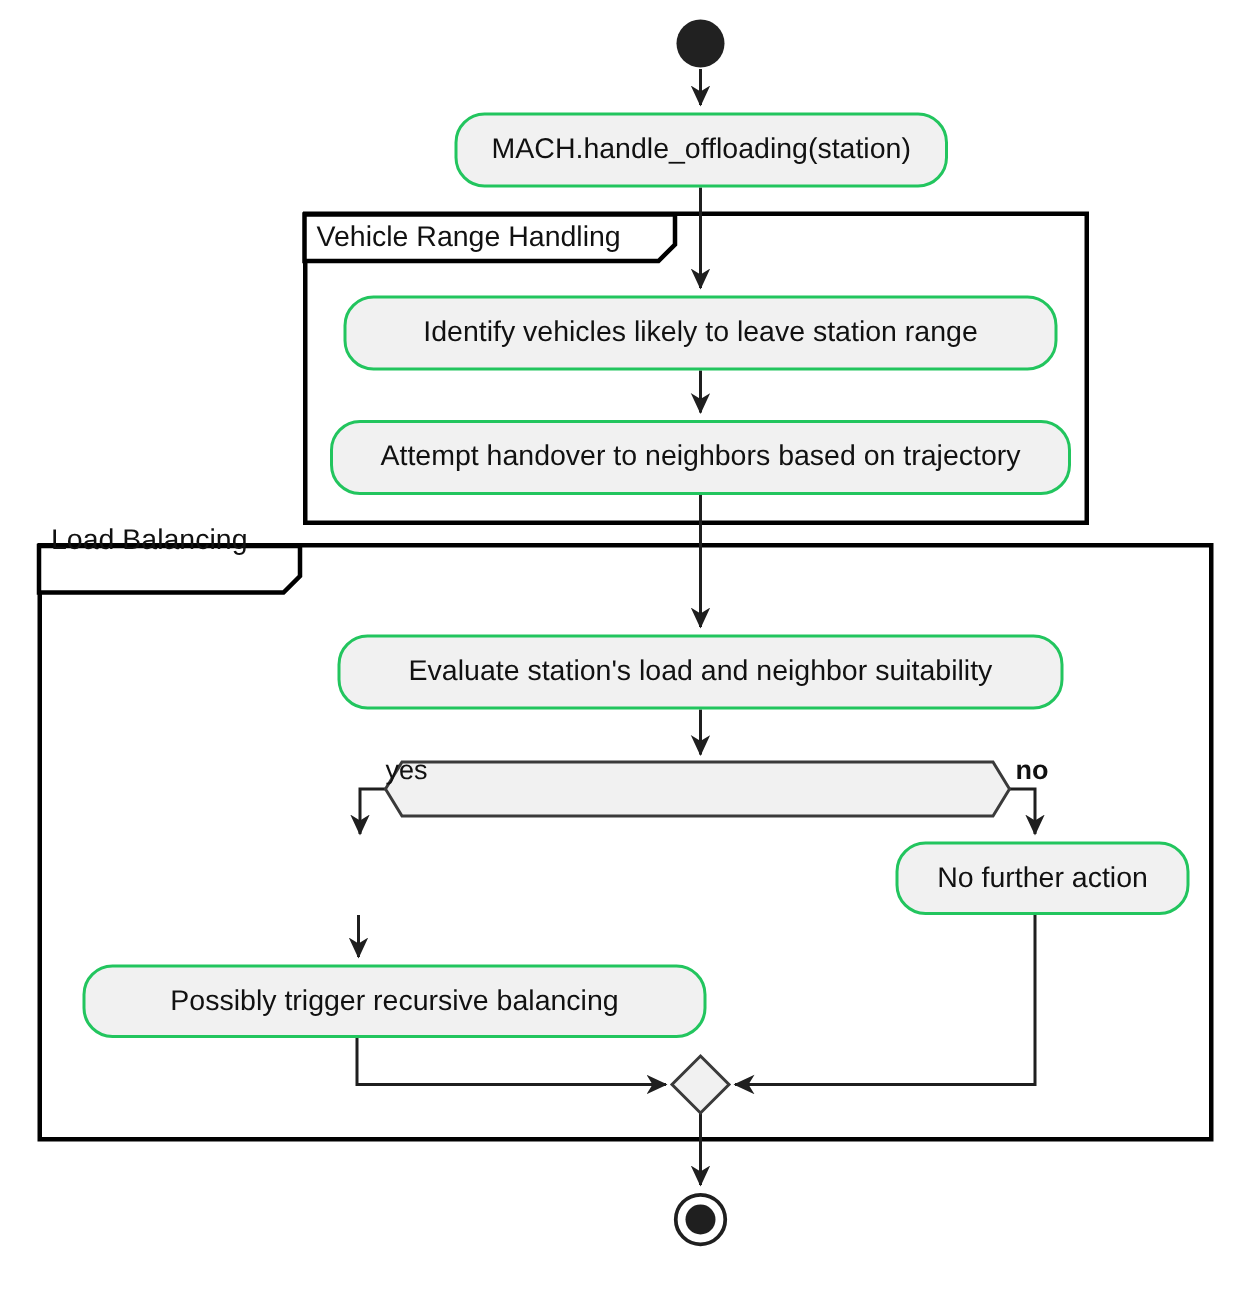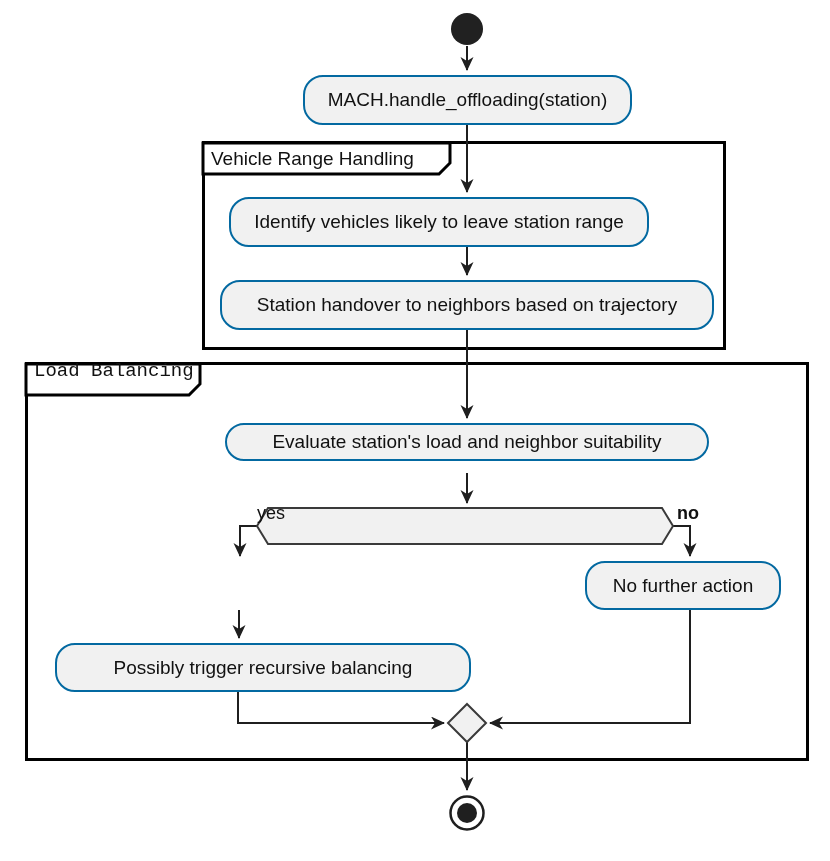--- a/index.html
+++ b/index.html
@@ -1,21 +1,21 @@
 <!DOCTYPE html>
 <html><head>
 <meta charset="utf-8">
 <style>
   html,body{margin:0;padding:0;background:#fff;}
   .diagram{position:relative;width:830px;height:861px;background:#fff;
            font-family:"Liberation Sans", sans-serif;color:#111;overflow:hidden;}
   .overlay{position:absolute;left:0;top:0;z-index:2;}
   .partition{position:absolute;border:3px solid #000;box-sizing:border-box;z-index:1;background:transparent;}
   .tab-label{position:absolute;z-index:3;font-size:19px;line-height:26px;white-space:nowrap;}
-  .activity{position:absolute;z-index:3;background:#f1f1f1;border:2px solid #0369a1;border-radius:20px;
+  .activity{position:absolute;z-index:3;background:#f1f1f1;border:2px solid #22c55e;border-radius:20px;
             box-sizing:border-box;display:flex;align-items:center;justify-content:center;
             font-size:19px;white-space:nowrap;}
   .hex-label{position:absolute;z-index:3;display:flex;align-items:center;justify-content:center;
              font-size:19px;white-space:nowrap;}
   .guard{position:absolute;z-index:3;font-size:18px;white-space:nowrap;}
 </style>
 </head>
 <body>
 
 <div class="diagram">
@@ -49,25 +49,25 @@
 
     <path d="M268,508 L662,508 L673,526 L662,544 L268,544 L257,526 z" fill="#f1f1f1" stroke="#3a3a3a" stroke-width="2"></path>
 
     <path d="M467,704 L486,723 L467,742 L448,723 z" fill="#f1f1f1" stroke="#3a3a3a" stroke-width="2"></path>
 
     <circle cx="467" cy="813" r="16.5" fill="none" stroke="#1f1f1f" stroke-width="2.5"></circle>
     <circle cx="467" cy="813" r="10" fill="#1f1f1f"></circle>
   </svg>
 
   <span class="tab-label" style="left:211px;top:146px;">Vehicle Range Handling</span>
-  <span class="tab-label" style="left:34px;top:358px;font-family:Liberation Mono, monospace;">Load Balancing</span>
+  <span class="tab-label" style="left:34px;top:348px;">Load Balancing</span>
 
   <div class="activity" style="left:303px;top:75px;width:329px;height:50px;">MACH.handle_offloading(station)</div>
-  <div class="activity" style="left:229px;top:197px;width:420px;height:50px;">Identify vehicles likely to leave station range</div>
-  <div class="activity" style="left:220px;top:280px;width:494px;height:50px;">Station handover to neighbors based on trajectory</div>
-  <div class="activity" style="left:225px;top:423px;width:484px;height:38px;">Evaluate station's load and neighbor suitability</div>
+  <div class="activity" style="left:229px;top:197px;width:476px;height:50px;">Identify vehicles likely to leave station range</div>
+  <div class="activity" style="left:220px;top:280px;width:494px;height:50px;">Attempt handover to neighbors based on trajectory</div>
+  <div class="activity" style="left:225px;top:423px;width:484px;height:50px;">Evaluate station's load and neighbor suitability</div>
   <div class="activity" style="left:55px;top:643px;width:416px;height:49px;">Possibly trigger recursive balancing</div>
-  <div class="activity" style="left:585px;top:561px;width:196px;height:49px;">No further action</div>
+  <div class="activity" style="left:597px;top:561px;width:196px;height:49px;">No further action</div>
 
   <span class="guard" style="left:228px;top:503px;margin-left:29px;">yes</span>
   <span class="guard" style="left:677px;top:503px;font-weight:bold;">no</span>
 
 </div>
 
 </body></html>

